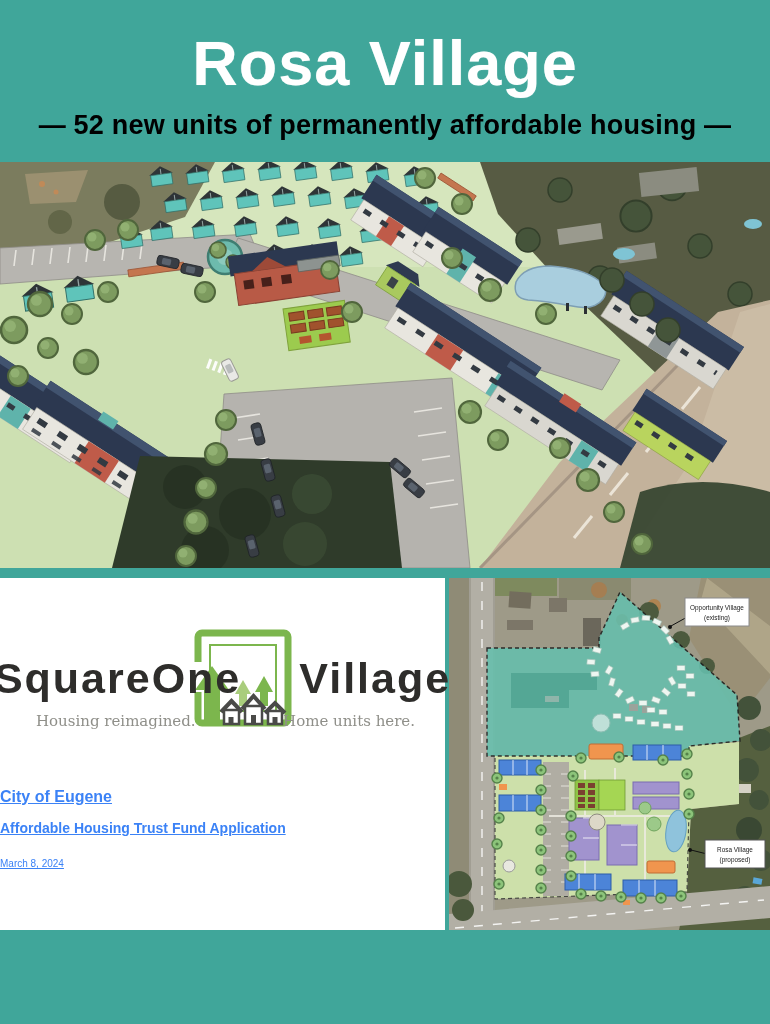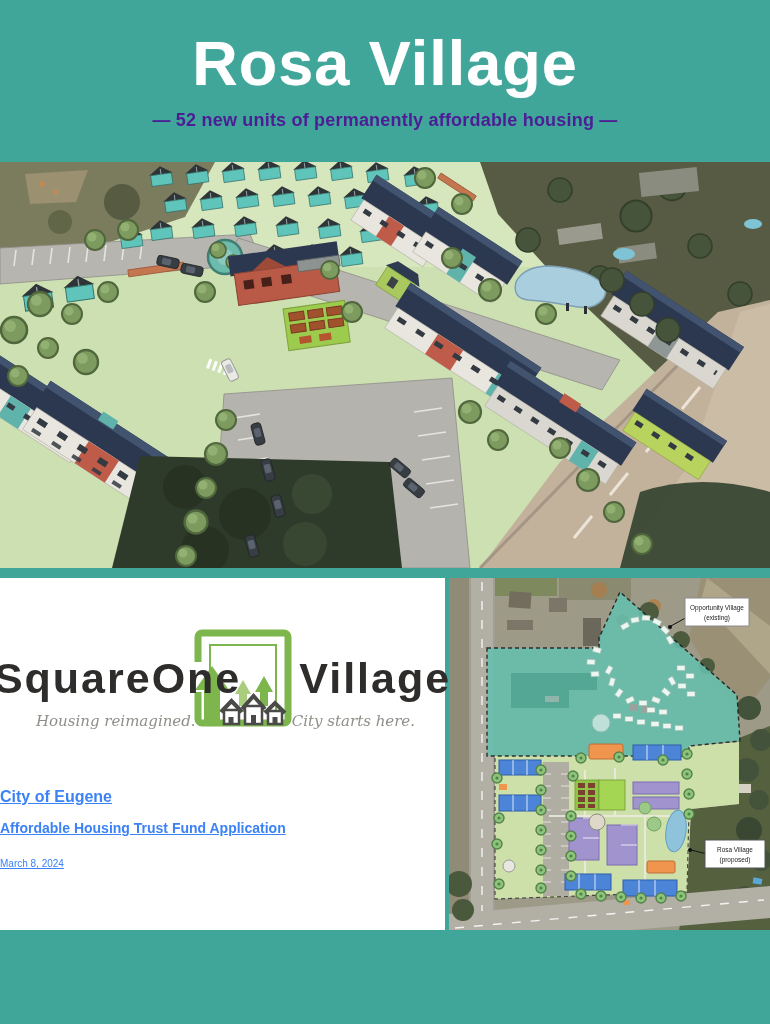--- a/index.html
+++ b/index.html
@@ -8,41 +8,41 @@
     background:#40A69A;
     font-family:"Liberation Sans",sans-serif;
   }
   .header{position:absolute;top:0;left:0;width:770px;height:162px;text-align:center;}
   .page-title{
     margin:0;padding-top:30px;color:#ffffff;font-weight:bold;
     font-size:63px;letter-spacing:1px;line-height:1.05;
     text-shadow:0 0 1px rgba(255,255,255,.4);
   }
   .page-subtitle{
-    margin:14px 0 0 0;color:#4c1d95;font-weight:bold;font-size:18px;letter-spacing:.2px;
+    margin:14px 0 0 0;color:#000000;font-weight:bold;font-size:27px;letter-spacing:.2px;
   }
   .hero{position:absolute;top:162px;left:0;width:770px;height:406px;display:block;}
   .card{
     position:absolute;top:578px;left:0;width:445px;height:352px;background:#ffffff;
   }
   .logo-wrap{margin-top:50px;position:relative;height:120px;}
   .logo-row{display:flex;align-items:center;justify-content:center;}
   .logo-word{
     font-weight:bold;color:#2e2d2b;font-size:43px;letter-spacing:2px;
     position:relative;z-index:2;white-space:nowrap;
   }
   .logo-word.left{margin-right:-48px;}
   .logo-word.right{margin-left:6px;}
   .logo-square{width:100px;height:100px;position:relative;z-index:1;flex:0 0 auto;}
   .logo-taglines{
     display:flex;justify-content:space-between;
     padding:0 30px 0 36px;margin-top:-16px;position:relative;z-index:3;
   }
   .tagline{
-    font-family:"DejaVu Serif","Liberation Serif",serif;font-style:italic;
+    font-family:"DejaVu Serif","Liberation Serif",serif;
     color:#8f8f89;font-size:15px;
   }
   .card-text{ text-align:left;margin-top:40px;color:#3b82f6;text-decoration:underline;}
   .card-line1{font-size:16px;font-weight:bold;margin:0;}
   .card-line2{font-size:14px;font-weight:bold;margin:14px 0 0 0;}
   .card-date{font-size:10px;font-weight:normal;margin:22px 0 0 0;}
   .siteplan{position:absolute;top:578px;left:449px;width:321px;height:352px;display:block;}
 </style>
 </head>
 <body>
@@ -334,21 +334,21 @@
           <rect x="58" y="87" width="5" height="9" fill="#4a4a48" stroke="none"></rect>
           <rect x="75" y="83" width="14" height="13" stroke-width="2.5"></rect>
           <polyline points="72,85 82,75 92,85" fill="none" stroke-width="4"></polyline>
           <rect x="79.5" y="89" width="5" height="7" fill="#4a4a48" stroke="none"></rect>
         </g>
       </svg>
       <span class="logo-word right">Village</span>
     </div>
     <div class="logo-taglines">
       <span class="tagline">Housing reimagined.</span>
-      <span class="tagline">City starts here.</span>
+      <span class="tagline">Home units here.</span>
     </div>
   </div>
   <div class="card-text">
     <p class="card-line1">City of Eugene</p>
     <p class="card-line2">Affordable Housing Trust Fund Application</p>
     <p class="card-date">March 8, 2024</p>
   </div>
 </div>
 
 <svg class="siteplan" viewBox="0 0 321 352" aria-label="site plan">

